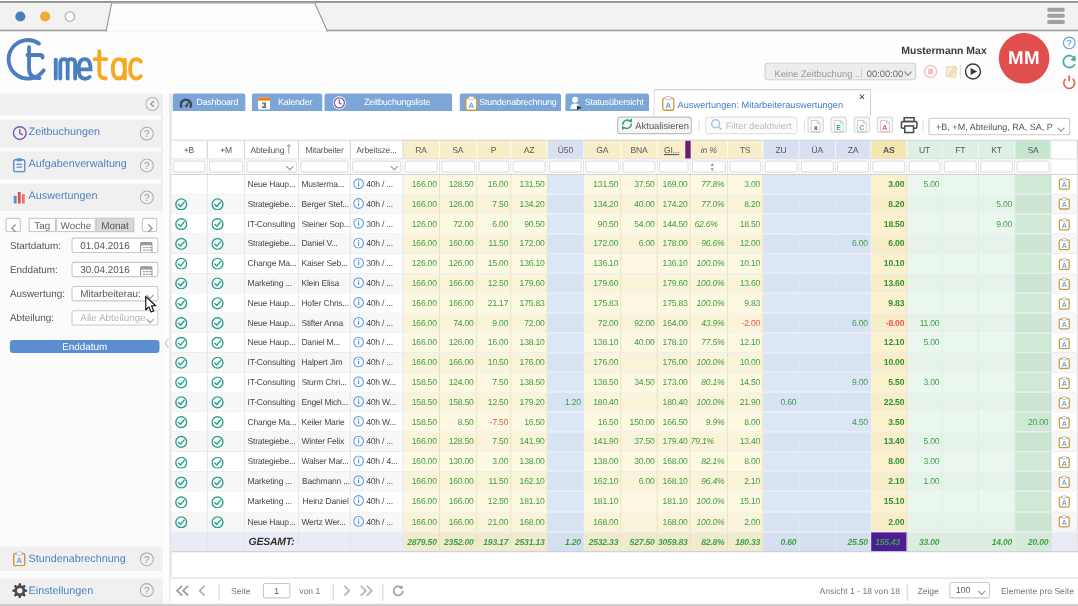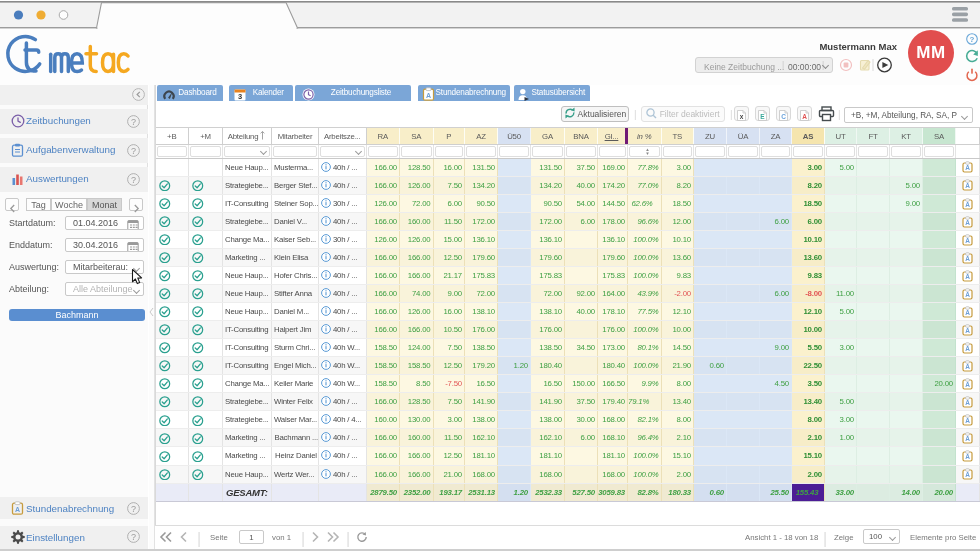--- a/index.html
+++ b/index.html
@@ -168,21 +168,21 @@
  <div class="flabel" style="top:155px">Enddatum:</div>
  <div class="finput" style="top:153px">30.04.2016<svg width="12" height="12" viewBox="0 0 12 12" style="position:absolute;right:4px;top:2px">
           <rect x="0.8" y="1.6" width="10.4" height="9.6" rx="1" fill="none" stroke="#9a9a9a" stroke-width="1"></rect>
           <rect x="0.8" y="1.6" width="10.4" height="2.4" fill="#9a9a9a"></rect>
           <path d="M3 6h2M5.8 6h2M8.6 6h2M3 8.4h2M5.8 8.4h2M8.6 8.4h2" stroke="#9a9a9a" stroke-width="1.1"></path>
         </svg></div>
  <div class="flabel" style="top:177px">Auswertung:</div>
  <div class="finput" style="top:175px;color:#555">Mitarbeiterau<span style="letter-spacing:-1px">:</span><span class="chev" style="position:absolute;right:4px;top:5px"></span></div>
  <div class="flabel" style="top:199px">Abteilung:</div>
  <div class="finput" style="top:197px;color:#b3b3b3">Alle Abteilunge<span class="chev" style="position:absolute;right:4px;top:5px"></span></div>
- <div style="position:absolute;left:9px;top:223.5px;width:136px;height:12.5px;background:#5a8ed0;border-radius:3px;color:#fff;font-size:9px;text-align:center;line-height:12.5px">Bachmann</div>
+ <div style="position:absolute;left:9px;top:223.5px;width:136px;height:12.5px;background:#5a8ed0;border-radius:3px;color:#fff;font-size:9px;text-align:center;line-height:12.5px">Enddatum</div>
  <svg width="14" height="18" viewBox="0 0 14 18" style="position:absolute;left:129px;top:183px">
         <path d="M3.5 1.5 L3.5 13.8 L6.4 11 L8.3 15.6 L10.7 14.6 L8.8 10.1 L12.6 9.9 Z" fill="#fff" stroke="#1a1a1a" stroke-width="1.1" stroke-linejoin="round"></path>
       </svg>
 </div>
 <div style="position:absolute;left:148.5px;top:85px;width:6.5px;height:466px;background:#fcfcfc;border-right:1px solid #e2e2e2">
   <svg width="5" height="10" viewBox="0 0 5 10" style="position:absolute;top:222px;left:0px">
         <path d="M4 1 L1 5 L4 9" fill="none" stroke="#c9c9c9" stroke-width="1"></path>
       </svg>
 </div>
 
@@ -220,20 +220,29 @@
       <span style="position:absolute;left:18px;top:0;right:4px;text-align:center;color:#fff;font-size:8.2px;letter-spacing:-0.2px;line-height:16px;white-space:nowrap;overflow:hidden">Stundenabrechnung</span>
     </div>
     <div style="position:absolute;left:514px;top:85px;width:75.5px;height:16px;background:#7ba6d7;border-radius:2px 2px 0 0">
       <span style="position:absolute;left:3px;top:2px"><svg width="13" height="13" viewBox="0 0 13 13">
           <circle cx="5.8" cy="3.6" r="2.7" fill="#fff"></circle>
           <path d="M1.5 12 Q1.5 7.2 5.8 7.2 Q10 7.2 10 12 Z" fill="#fff"></path>
           <path d="M7.5 9 L12 11 L7.5 13 Z" fill="#2b3340"></path>
         </svg></span>
       <span style="position:absolute;left:17px;top:0;right:4px;text-align:center;color:#fff;font-size:8.2px;letter-spacing:-0.2px;line-height:16px;white-space:nowrap;overflow:hidden">Statusübersicht</span>
     </div>
+    <div style="position:absolute;left:594px;top:81px;width:198px;height:25px;background:#fff;border:1px solid #ccc;border-bottom:none;border-radius:2px 2px 0 0;color:#3f7dbf;font-size:8.4px;white-space:nowrap">
+<span style="position:absolute;left:6px;top:5px"><svg width="13" height="14" viewBox="0 0 13 14">
+          <rect x="1.5" y="2.2" width="10" height="11" rx="1.5" fill="#fff" stroke="#c69b3d" stroke-width="1.2"></rect>
+          <rect x="4" y="0.8" width="5" height="2.8" rx="1" fill="#fff" stroke="#b9b9b9" stroke-width="0.8"></rect>
+          <text x="6.5" y="11" font-size="7" font-weight="bold" fill="#6d9fd6" text-anchor="middle" font-family="Liberation Sans">A</text>
+        </svg></span>
+<span style="position:absolute;left:21px;top:8px">Auswertungen: Mitarbeiterauswertungen</span>
+<span style="position:absolute;right:4px;top:2px;color:#454545;font-size:8px">✕</span>
+</div>
 
 <div style="position:absolute;left:561px;top:106px;width:68px;height:16px;background:#f6f6f6;border:1px solid #bfbfbf;border-radius:3px;font-size:8.5px;color:#555;text-align:center;line-height:15px"><svg width="12" height="12" viewBox="0 0 12 12" style="vertical-align:-2px">
         <g fill="none" stroke="#3aa08b" stroke-width="1.4">
           <path d="M 2.1 6.6 A 4.1 4.1 0 0 1 8.7 3.1"></path>
           <path d="M 9.9 5.4 A 4.1 4.1 0 0 1 3.3 8.9"></path>
         </g>
         <path d="M10.5 0.6 L10.6 4.4 L7.1 3.3 Z" fill="#3aa08b"></path>
         <path d="M1.5 11.4 L1.4 7.6 L4.9 8.7 Z" fill="#3aa08b"></path>
       </svg> Aktualisieren</div>
 <span style="position:absolute;left:634px;top:109px;color:#d9d9d9;font-size:10px">|</span>
@@ -278,21 +287,21 @@
         </svg></div>
       <div class="c" style="width:47px;background:#ffffff;border-right:1px solid #cfcfcf;text-align:center;color:#5a5a5a;">Mitarbeiter</div>
       <div class="c" style="width:47.5px;background:#ffffff;border-right:1px solid #cfcfcf;text-align:center;color:#5a5a5a;">Arbeitsze...</div>
       <div class="c" style="width:33.5px;background:#f8eec9;border-right:1px solid #fdfdf5;text-align:center;color:#5a5a5a;">RA</div>
       <div class="c" style="width:33.5px;background:#f8eec9;border-right:1px solid #fdfdf5;text-align:center;color:#5a5a5a;">SA</div>
       <div class="c" style="width:31.5px;background:#f8eec9;border-right:1px solid #fdfdf5;text-align:center;color:#5a5a5a;">P</div>
       <div class="c" style="width:33px;background:#f8eec9;border-right:1px solid #fdfdf5;text-align:center;color:#5a5a5a;">AZ</div>
       <div class="c" style="width:33px;background:#d7e1f2;border-right:1px solid #f0f4fa;text-align:center;color:#5a5a5a;">Ü50</div>
       <div class="c" style="width:34px;background:#f8eec9;border-right:1px solid #fdfdf5;text-align:center;color:#5a5a5a;">GA</div>
       <div class="c" style="width:33px;background:#f8eec9;border-right:1px solid #fdfdf5;text-align:center;color:#5a5a5a;">BNA</div>
-      <div class="c" style="width:30px;background:#f8eec9;border-right:3px solid #701a75;text-align:center;color:#5a5a5a;text-decoration:underline;">GI...</div>
+      <div class="c" style="width:30px;background:#f8eec9;border-right:5px solid #701a75;text-align:center;color:#5a5a5a;text-decoration:underline;">GI...</div>
       <div class="c" style="width:33.5px;background:#f8eec9;border-right:1px solid #fdfdf5;text-align:center;font-style:italic;color:#5a5a5a;">in %</div>
       <div class="c" style="width:32.5px;background:#f8eec9;border-right:1px solid #fdfdf5;text-align:center;color:#5a5a5a;">TS</div>
       <div class="c" style="width:33px;background:#d7e1f2;border-right:1px solid #f0f4fa;text-align:center;color:#5a5a5a;">ZU</div>
       <div class="c" style="width:33px;background:#d7e1f2;border-right:1px solid #f0f4fa;text-align:center;color:#5a5a5a;">ÜA</div>
       <div class="c" style="width:32px;background:#d7e1f2;border-right:1px solid #f0f4fa;text-align:center;color:#5a5a5a;">ZA</div>
       <div class="c" style="width:33px;background:#f5e5ae;border-right:1px solid #fdfdf5;text-align:center;font-weight:bold;color:#5a5a5a;">AS</div>
       <div class="c" style="width:32px;background:#ddf0e4;border-right:1px solid #f0f8f3;text-align:center;color:#5a5a5a;">UT</div>
       <div class="c" style="width:33px;background:#ddf0e4;border-right:1px solid #f0f8f3;text-align:center;color:#5a5a5a;">FT</div>
       <div class="c" style="width:33px;background:#ddf0e4;border-right:1px solid #f0f8f3;text-align:center;color:#5a5a5a;">KT</div>
       <div class="c" style="width:33px;background:#c7e6d0;border-right:1px solid #f0f8f3;text-align:center;color:#5a5a5a;">SA</div>

